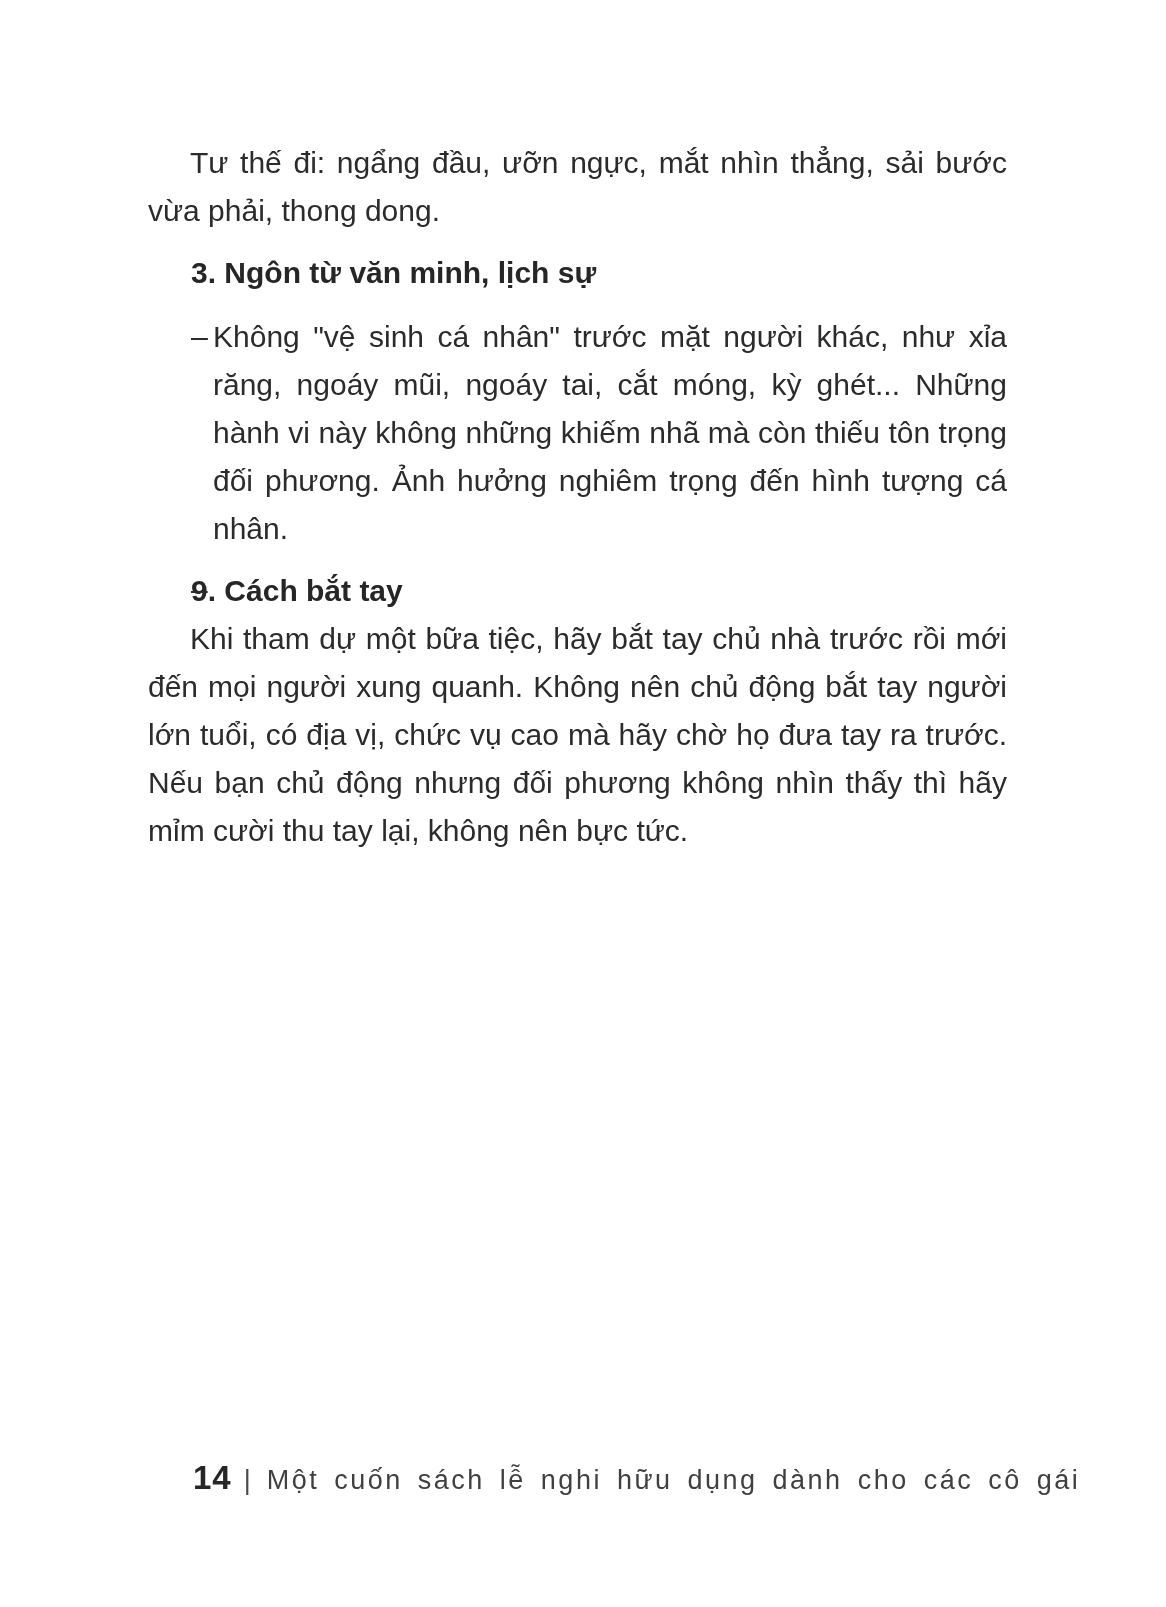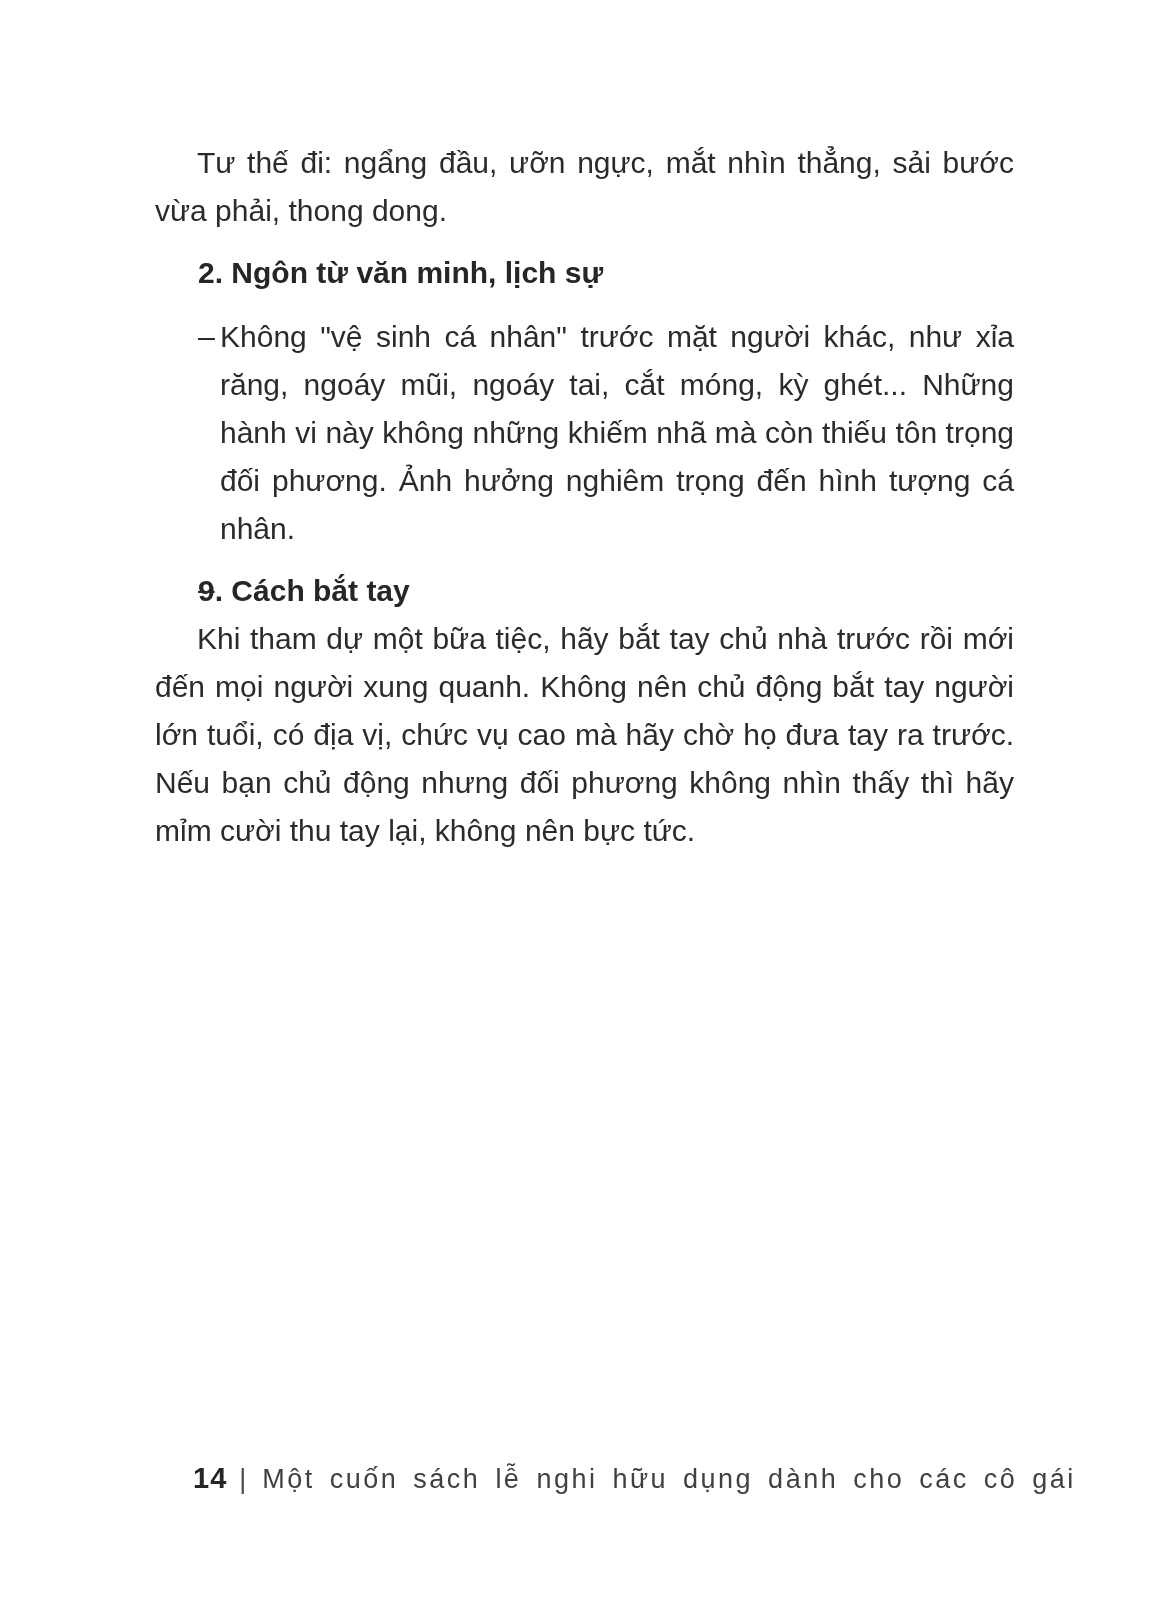--- a/index.html
+++ b/index.html
@@ -9,21 +9,21 @@
     width: 1166px;
     height: 1607px;
     background: #ffffff;
     font-family: "Liberation Sans", sans-serif;
     color: #2b2b2b;
     overflow: hidden;
   }
 
   .content {
     position: absolute;
-    left: 155px;
+    left: 148px;
     top: 139px;
     width: 859px;
     font-size: 30px;
     line-height: 48px;
   }
 
   .para {
     margin: 0;
     text-align: justify;
     text-indent: 42px;
@@ -62,21 +62,21 @@
     top: 1462px;
     font-size: 27px;
     line-height: 32px;
     color: #2f2f2f;
     white-space: nowrap;
     display: flex;
     align-items: baseline;
   }
   .footer .pageno {
     font-weight: 700;
-    font-size: 29px;
+    font-size: 33px;
     letter-spacing: 1px;
     color: #262626;
   }
   .footer .sep {
     margin: 0 16px 0 12px;
     font-weight: 400;
     color: #4a4a4a;
   }
   .footer .booktitle {
     letter-spacing: 2.5px;
@@ -86,21 +86,21 @@
 </style>
 </head>
 <body>
 
 <div class="page">
 
   <div class="content">
 
     <p class="para">Tư thế đi: ngẩng đầu, ưỡn ngực, mắt nhìn thẳng, sải bước vừa phải, thong dong.</p>
 
-    <h2 class="heading">2. Ngôn từ văn minh, lịch sự</h2>
+    <h2 class="heading">3. Ngôn từ văn minh, lịch sự</h2>
 
     <div class="bullet first">
       <span class="marker">–</span>
     </div>
 
     <div class="bullet">
       <span class="marker">–</span>
       <span>Không "vệ sinh cá nhân" trước mặt người khác, như xỉa răng, ngoáy mũi, ngoáy tai, cắt móng, kỳ ghét... Những hành vi này không những khiếm nhã mà còn thiếu tôn trọng đối phương. Ảnh hưởng nghiêm trọng đến hình tượng cá nhân.</span>
     </div>
 

